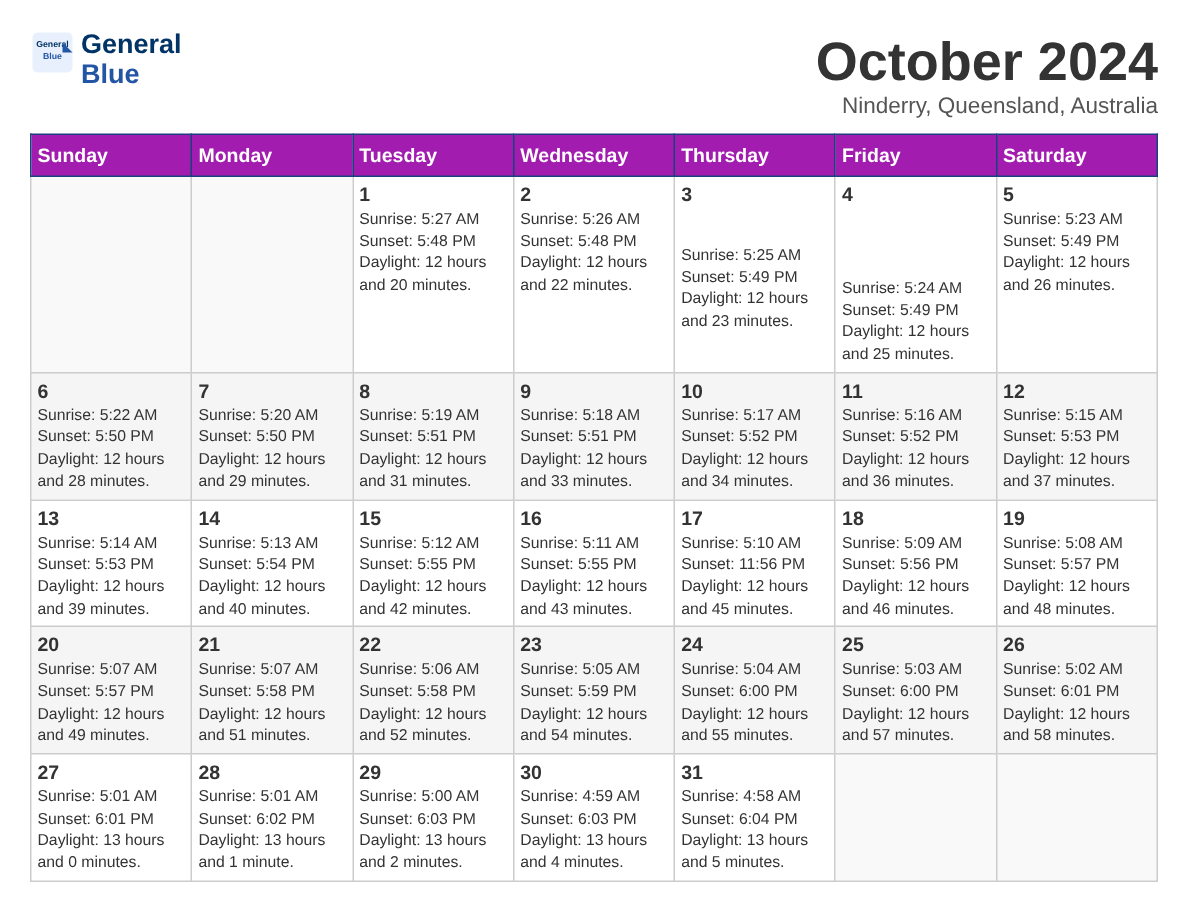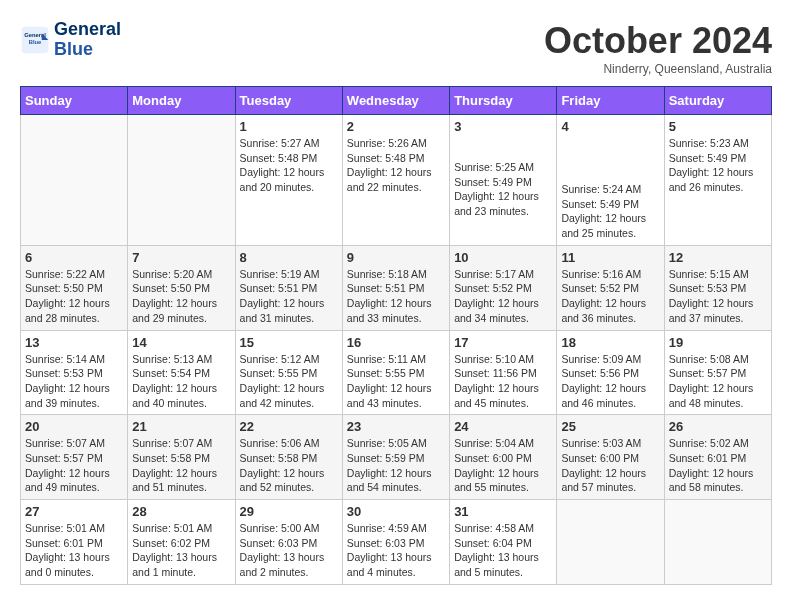--- a/index.html
+++ b/index.html
@@ -11,21 +11,21 @@
       padding: 20px;
     }
     .header {
       display: flex;
       justify-content: space-between;
       align-items: flex-start;
       margin-bottom: 10px;
     }
     .logo {
       display: flex;
-      align-items: center;
+      align-items: flex-start;
       gap: 4px;
     }
     .logo-text {
       font-size: 18px;
       font-weight: bold;
       color: #003366;
       line-height: 1.1;
     }
     .logo-text span {
       display: block;
@@ -37,30 +37,30 @@
     .title-block {
       text-align: right;
       margin-left: 28px;
     }
     .month-title {
       font-size: 36px;
       font-weight: bold;
       color: #333;
     }
     .location-title {
-      font-size: 12px;
+      font-size: 15px;
       color: #555;
     }
     table {
       width: 100%;
       border-collapse: collapse;
       font-size: 11px;
     }
     thead tr th {
-      background: #8b5cf6;
+      background: #a21caf;
       color: #fff;
       padding: 6px 4px;
       text-align: left;
       font-size: 13px;
       font-weight: bold;
       border: 1px solid #1a4080;
     }
     tbody tr td {
       border: 1px solid #ccc;
       vertical-align: top;

